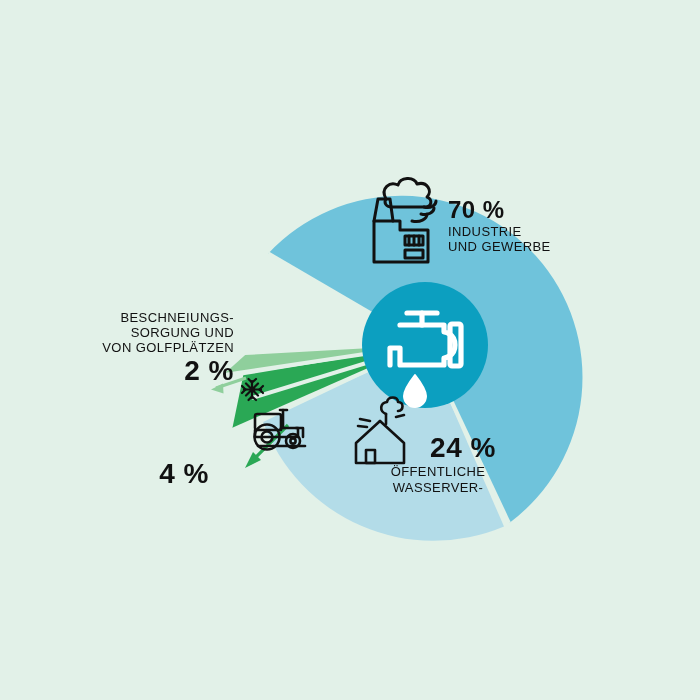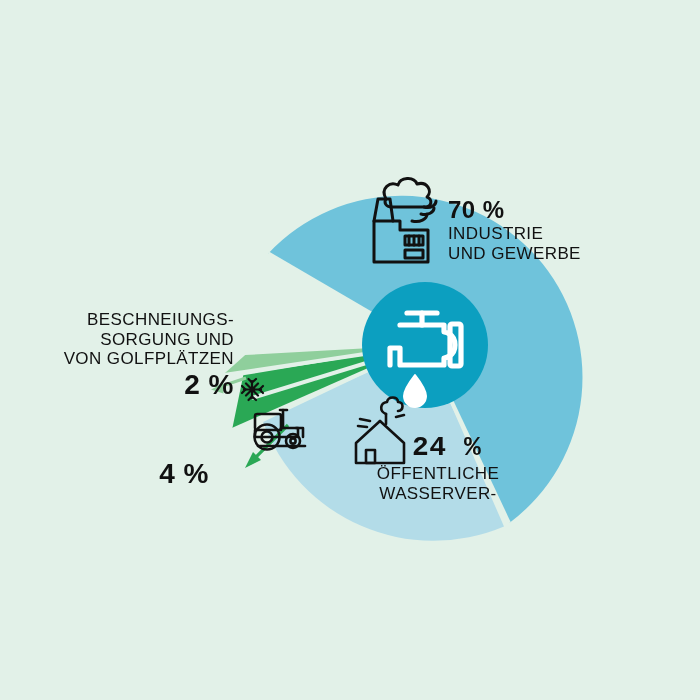--- a/index.html
+++ b/index.html
@@ -31,21 +31,21 @@
     color: #111111;
     line-height: 1.16;
   }
   .pct {
     font-size: 28px;
     font-weight: bold;
     letter-spacing: 0.5px;
     color: #111111;
   }
   .cap {
-    font-size: 17px;
+    font-size: 13px;
     font-weight: normal;
     letter-spacing: 0.4px;
     color: #111111;
   }
 
   
   #label-industry {
     left: 448px;
     top: 196px;
     text-align: left;
@@ -54,23 +54,22 @@
 
   
   #label-public {
     left: 362px;
     top: 432px;
     width: 152px;
     text-align: center;
   }
   #label-public .pct {
     display: block;
-    text-align: left;
+    text-align: center;
     padding-left: 50px;
-    font-family: Liberation Mono, monospace;
   }
 
   
   #label-snow {
     left: 58px;
     top: 310px;
     width: 176px;
     text-align: right;
   }
   #label-snow .pct {

